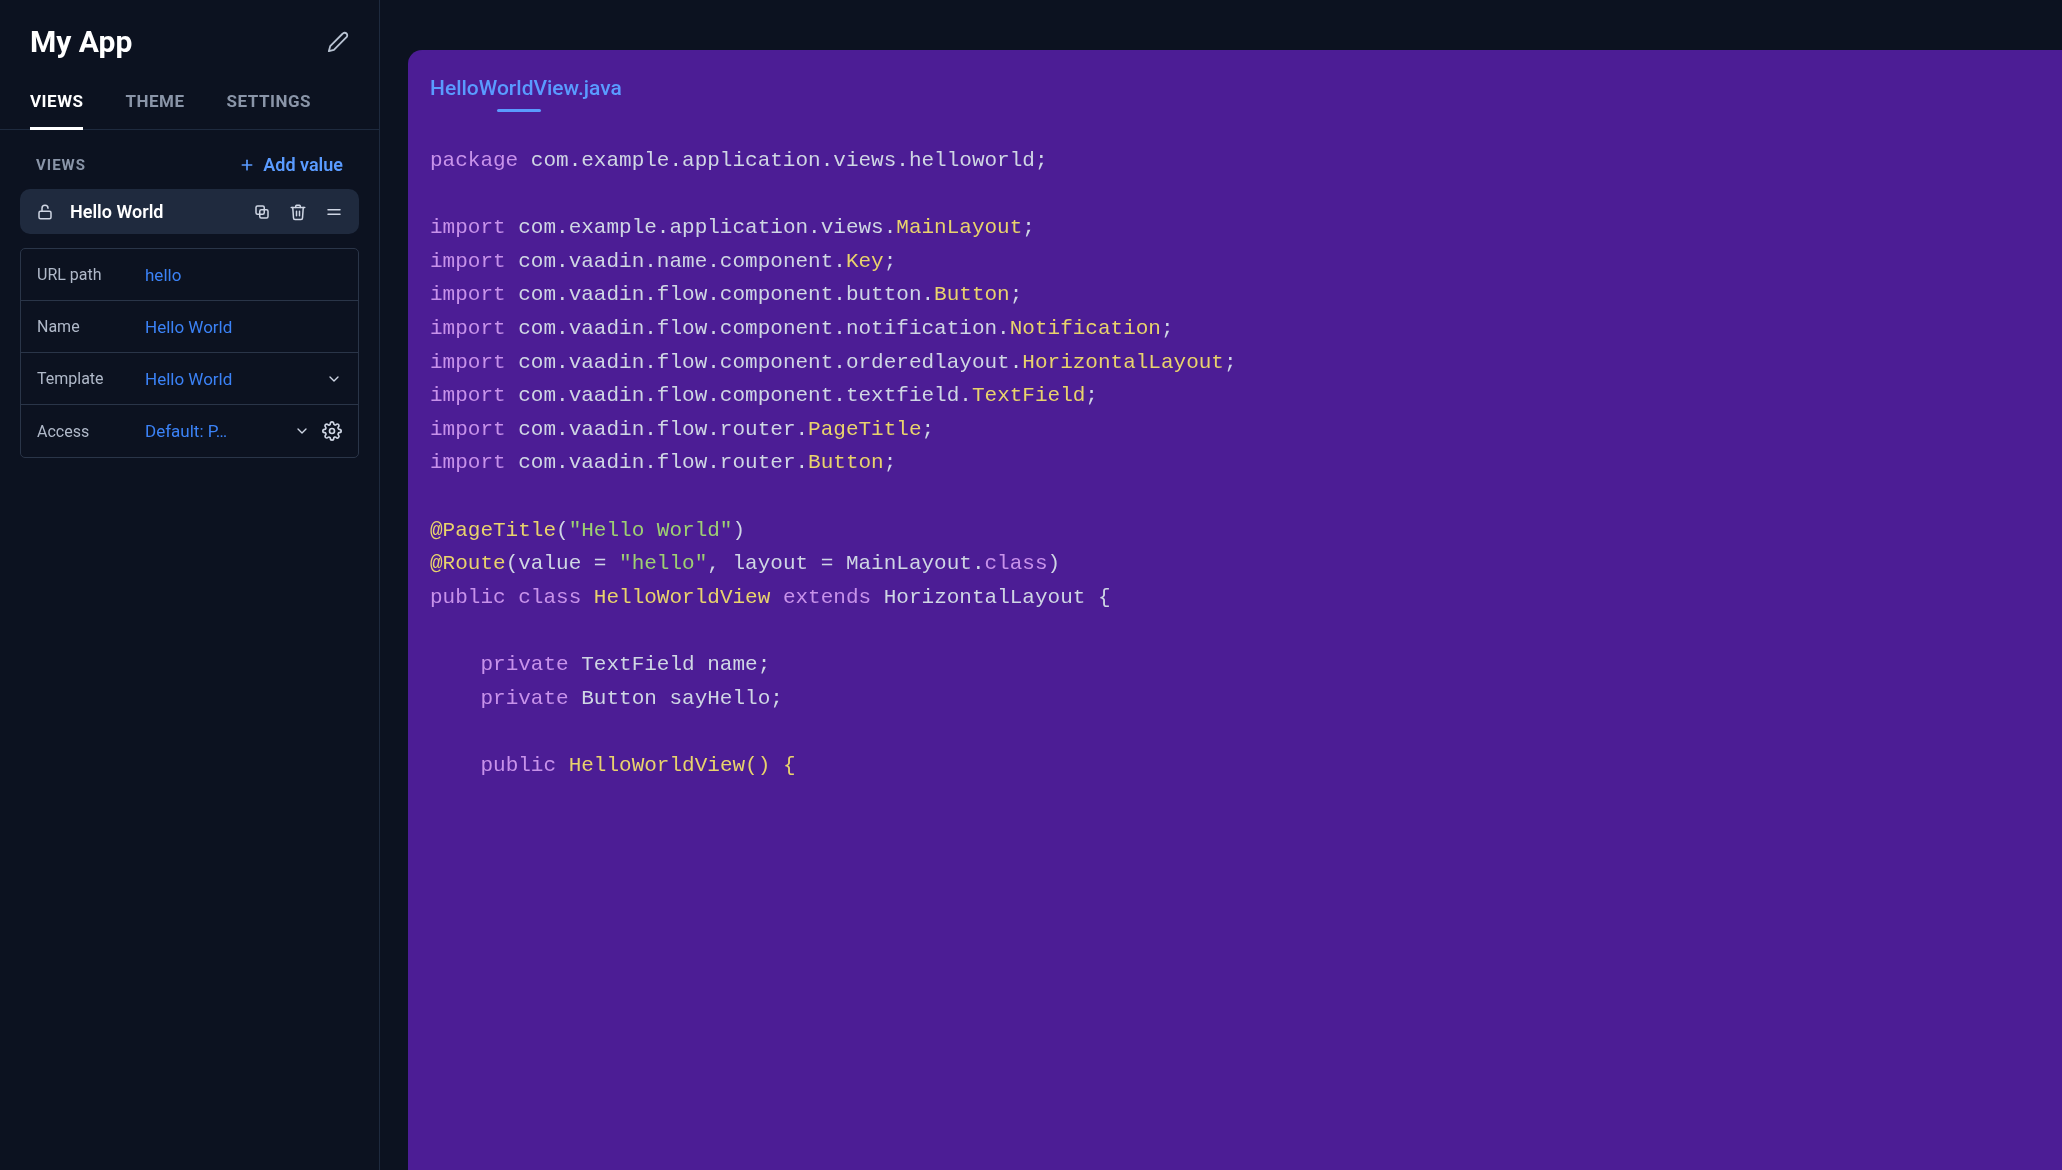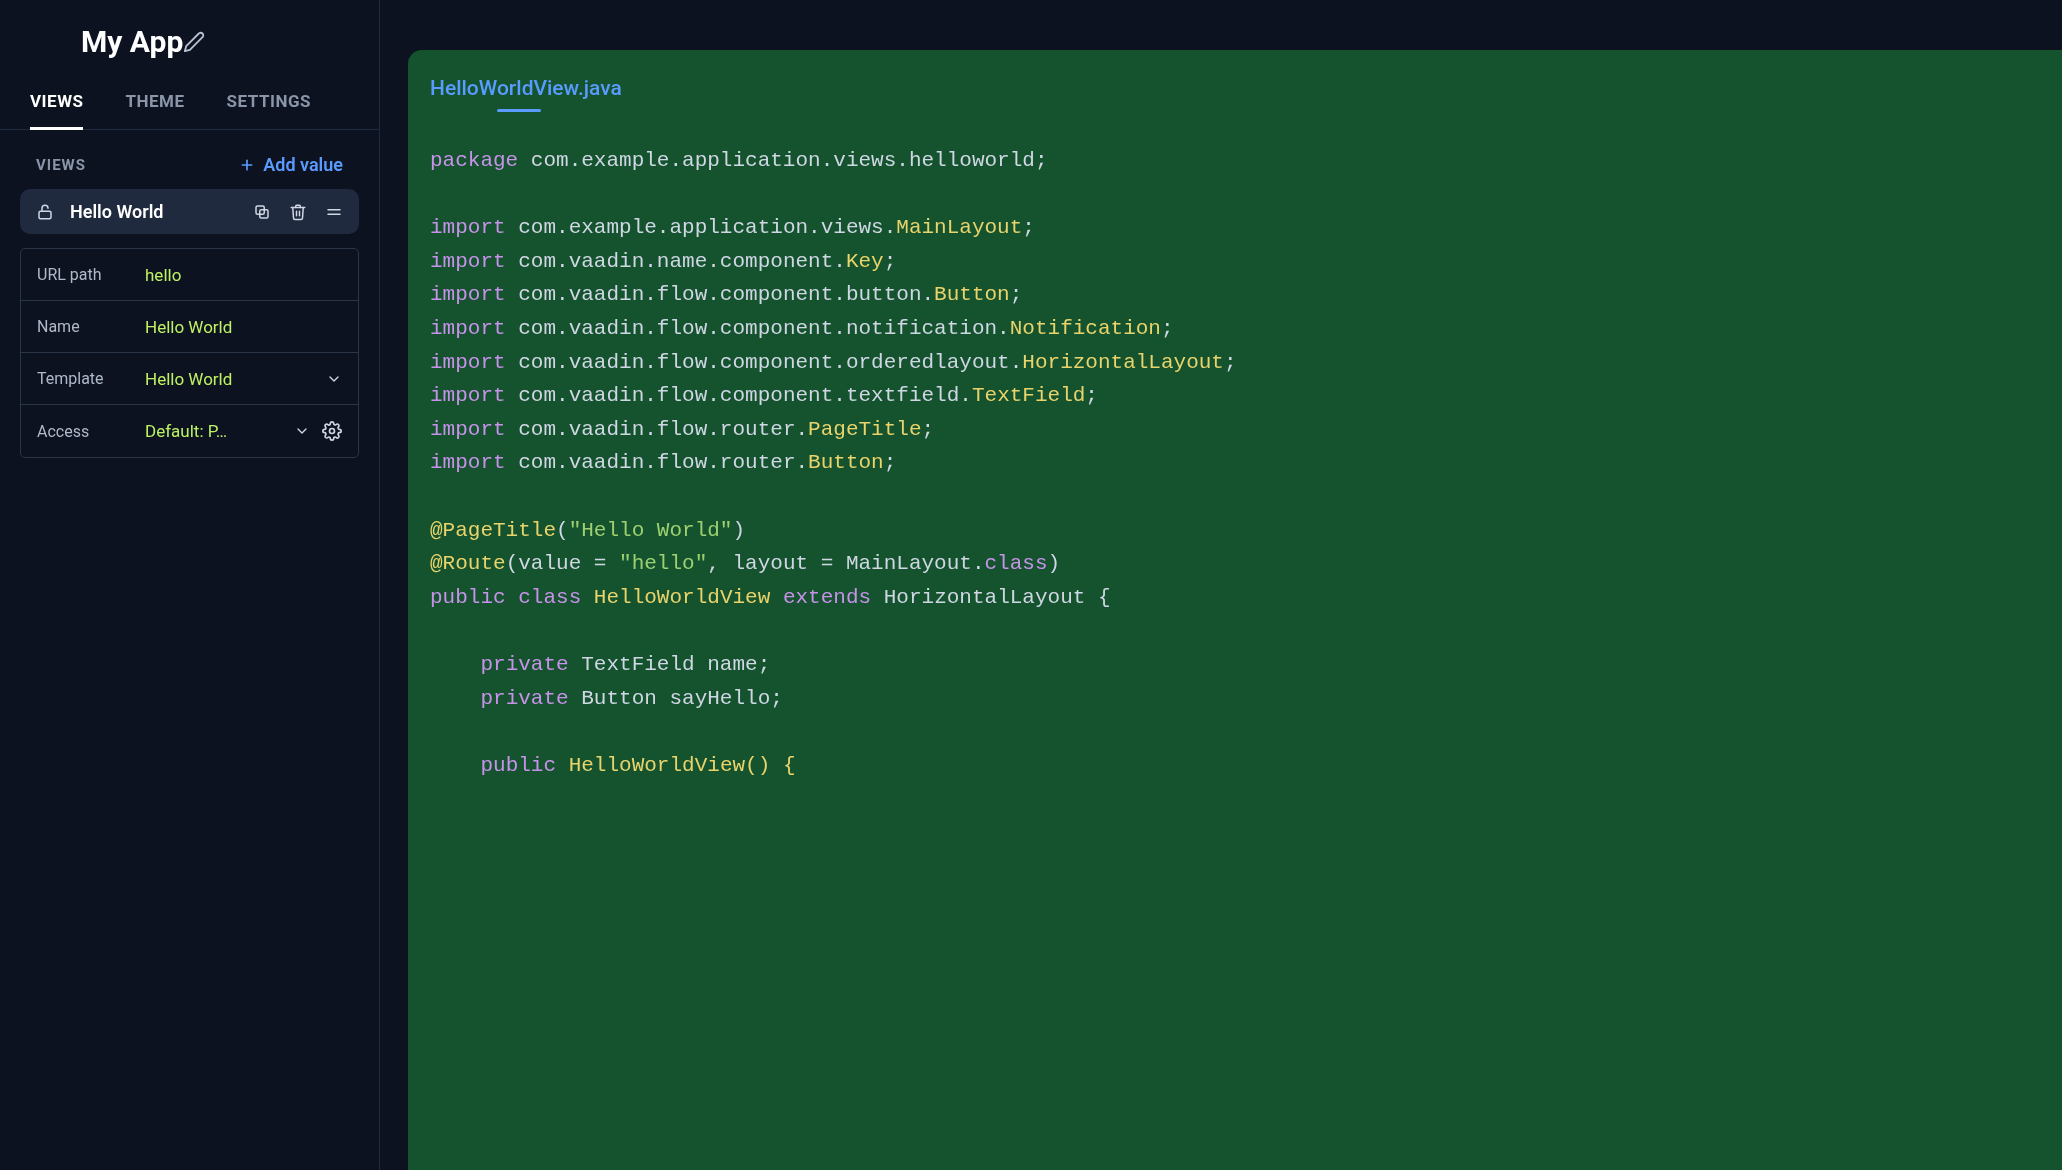--- a/index.html
+++ b/index.html
@@ -21,23 +21,22 @@
       width: 380px;
       flex: 0 0 380px;
       background: #0c1220;
       border-right: 1px solid #1e2a3e;
       display: flex;
       flex-direction: column;
     }
     .sidebar-header {
       display: flex;
       align-items: center;
-      justify-content: flex-start;
-      padding: 24px 30px 18px 46px;
-      margin-left: 35px;
+      justify-content: space-between;
+      padding: 24px 30px 18px 30px;
     }
     .app-title {
       font-size: 30px;
       font-weight: 700;
       color: #ffffff;
     }
     .edit-icon { width: 22px; height: 22px; stroke: #b8c2d2; cursor: pointer; }
     .tabs {
       display: flex;
       gap: 42px;
@@ -121,40 +120,40 @@
     .config-row:last-child { border-bottom: none; }
     .config-key {
       width: 108px;
       flex-shrink: 0;
       font-size: 16px;
       color: #b0b9c9;
     }
     .config-val {
       flex: 1;
       font-size: 17px;
-      color: #bef264;
+      color: #3b82f6;
       display: flex;
       align-items: center;
       gap: 10px;
       min-width: 0;
     }
     .config-val-text { overflow: hidden; text-overflow: ellipsis; white-space: nowrap; }
     .chevron { width: 16px; height: 16px; stroke: #cfd6e4; flex-shrink: 0; }
     .globe-svg { width: 20px; height: 20px; stroke: #cfd6e4; fill: none; }
     .gear-svg { width: 20px; height: 20px; stroke: #cfd6e4; fill: none; flex-shrink: 0; margin-left: 8px; cursor: pointer; }
     .row-trailing { display: flex; align-items: center; gap: 4px; }
     
     .editor-area {
       flex: 1;
       background: #0c1220;
       padding: 50px 0 0 28px;
       overflow: hidden;
     }
     .editor-card {
-      background: #14532d;
+      background: #4c1d95;
       border-radius: 14px 0 0 0;
       height: 100%;
       padding: 20px 10px 0 0;
       overflow: hidden;
     }
     .editor-tab {
       display: inline-block;
       padding: 6px 8px 0 22px;
       position: relative;
     }

